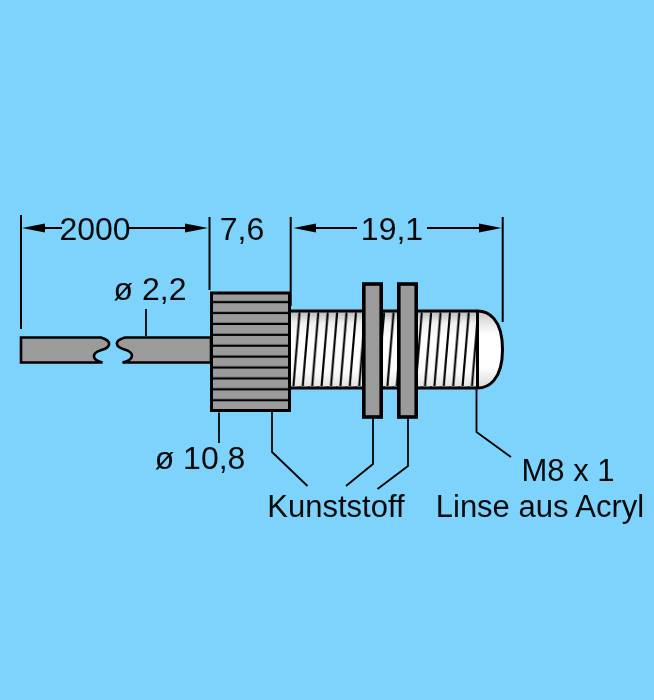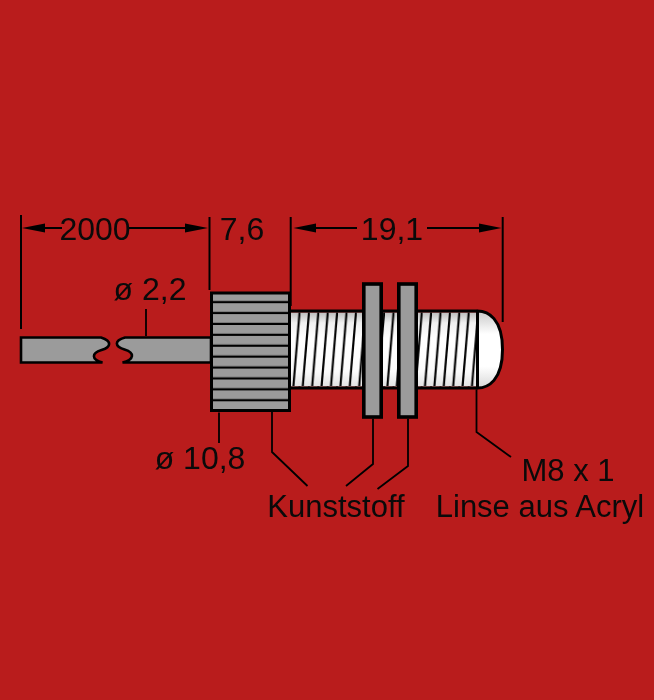--- a/index.html
+++ b/index.html
@@ -1,20 +1,20 @@
 <!DOCTYPE html>
 <html><head>
 <meta charset="utf-8">
 <style>
   html, body { margin: 0; padding: 0; background: #ffffff; }
   .stage {
     position: relative;
     width: 654px;
     height: 700px;
-    background: #b91c1c;
+    background: #7dd3fc;
     overflow: hidden;
   }
   .stage svg { position: absolute; left: 0; top: 0; }
   text {
     font-family: "Liberation Sans", "DejaVu Sans", sans-serif;
     fill: #0a0a0a;
   }
   .dim-text { font-size: 32px; }
   .lbl-text { font-size: 31px; }
 </style>

